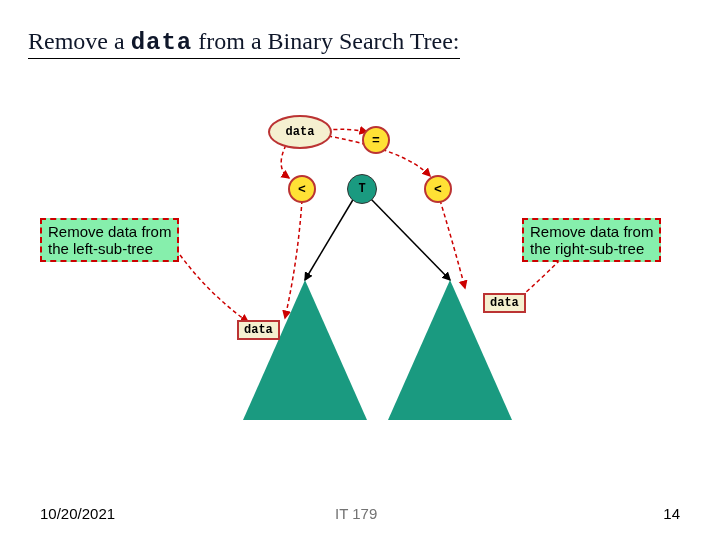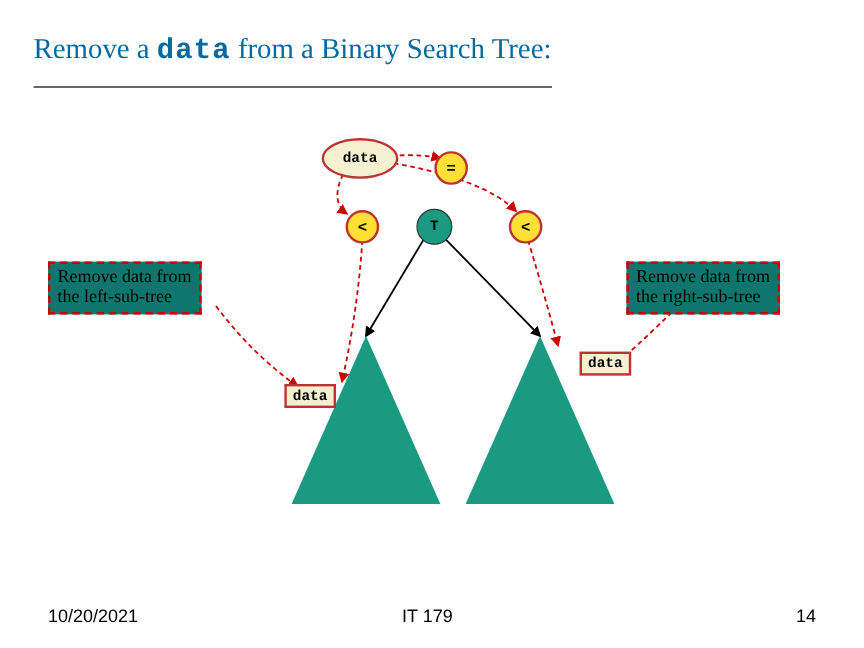--- a/index.html
+++ b/index.html
@@ -9,23 +9,23 @@
     position: relative;
     font-family: Arial, sans-serif;
     background: #fff;
   }
   .title {
     position: absolute;
     top: 28px;
     left: 28px;
     font-size: 24px;
     font-family: "Times New Roman", serif;
-    color: #0369a1;
+    color: #0f172a;
     border-bottom: 1px solid #000;
-    padding-bottom: 16px;
+    padding-bottom: 2px;
   }
   .title .mono {
     font-family: "Courier New", monospace;
     font-weight: bold;
     letter-spacing: 1px;
   }
   .data-oval {
     position: absolute;
     top: 115px;
     left: 268px;
@@ -71,24 +71,24 @@
     font-size: 12px;
     display: flex;
     align-items: center;
     justify-content: center;
     color: #000;
   }
   .note-box {
     position: absolute;
     border: 2px dashed #c00;
     padding: 3px 6px;
-    font-family: Liberation Serif, serif;
+    font-family: Liberation Sans, sans-serif;
     font-size: 15px;
     color: #000;
-    background: #0f766e;
+    background: #86efac;
   }
   .data-rect {
     position: absolute;
     border: 2px solid #b33;
     background: #f5f0d0;
     font-family: "Courier New", monospace;
     font-weight: bold;
     font-size: 12px;
     display: flex;
     align-items: center;
@@ -117,21 +117,21 @@
     left: 40px;
     font-size: 15px;
     color: #000;
     margin-top: 20px;
   }
   .footer-course {
     position: absolute;
     bottom: 18px;
     left: 335px;
     font-size: 15px;
-    color: #000000;
+    color: #737373;
   }
   .footer-page {
     position: absolute;
     bottom: 18px;
     right: 40px;
     font-size: 15px;
     color: #000;
   }
 </style>
 </head>

